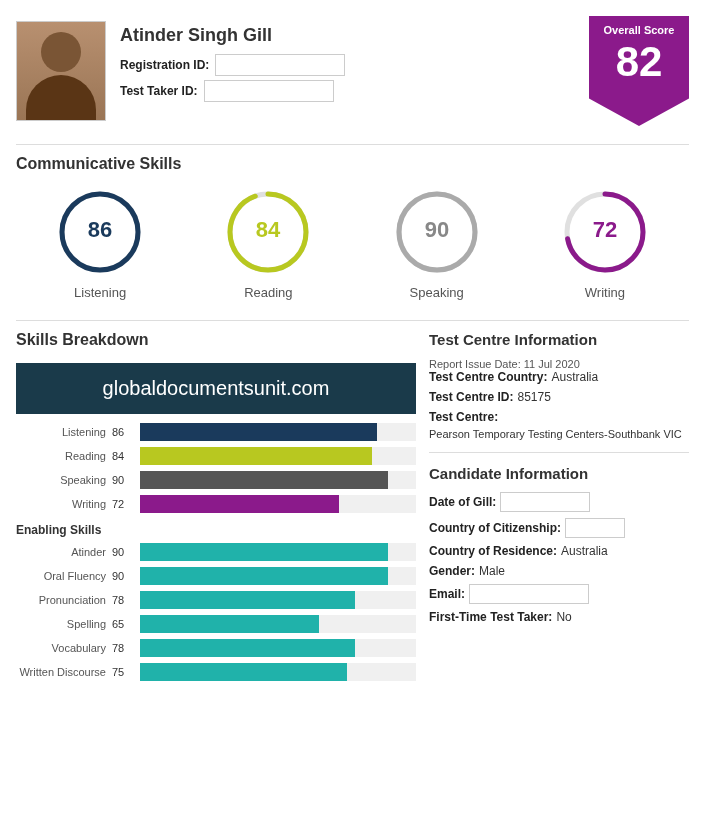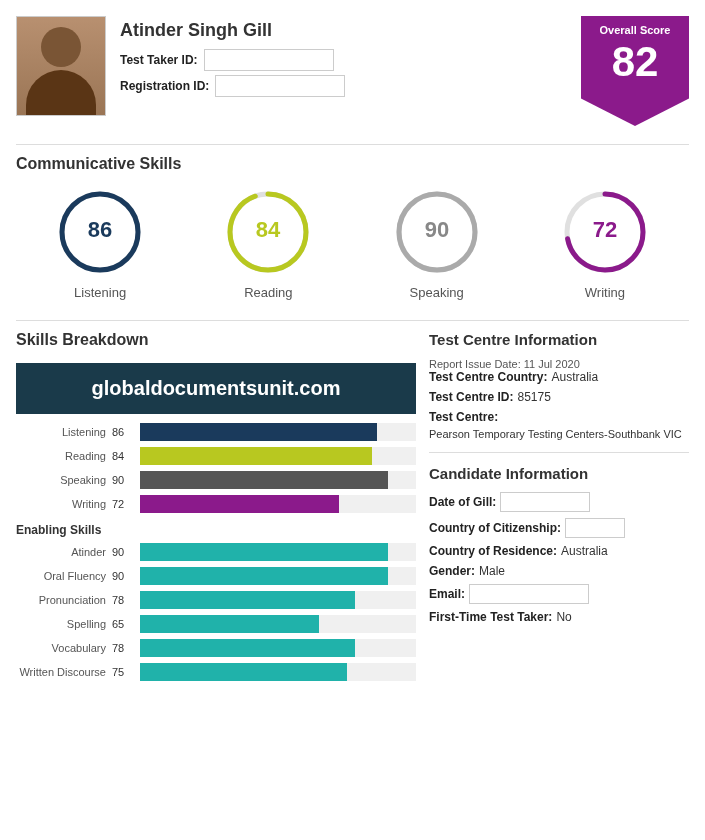--- a/index.html
+++ b/index.html
@@ -9,21 +9,21 @@
       width: 705px;
       min-height: 840px;
       padding: 16px;
       font-size: 13px;
       color: #222;
     }
 
     
     .header {
       display: flex;
-      align-items: flex-start;
+      align-items: center;
       justify-content: space-between;
       margin-bottom: 18px;
       gap: 16px;
     }
     .header-left {
       display: flex;
       align-items: flex-start;
       gap: 14px;
     }
     .avatar {
@@ -95,21 +95,21 @@
       font-size: 12px;
     }
 
     
     .overall-score-badge {
       display: flex;
       flex-direction: column;
       align-items: center;
       background: #8b1a8b;
       clip-path: polygon(0 0, 100% 0, 100% 75%, 50% 100%, 0 75%);
-      width: 108px;
+      width: 100px;
       height: 110px;
       padding-top: 8px;
       color: white;
     }
     .overall-label {
       font-size: 11px;
       font-weight: bold;
       text-align: center;
       line-height: 1.2;
       margin-bottom: 4px;
@@ -280,25 +280,25 @@
 <body>
 
 <div class="header">
   <div class="header-left">
     <div class="avatar">
       <div class="avatar-inner"></div>
     </div>
     <div class="header-info">
       <div class="candidate-name">Atinder Singh Gill</div>
       <div class="id-row">
+        <span>Registration ID:</span>
+        <input class="id-input" type="text" style="">
+      </div>
+      <div class="id-row">
         <span>Test Taker ID:</span>
-        <input class="id-input" type="text" style="">
-      </div>
-      <div class="id-row">
-        <span>Registration ID:</span>
         <input class="id-input" type="text" style="">
       </div>
     </div>
   </div>
   <div class="overall-score-badge">
     <div class="overall-label">Overall Score</div>
     <div class="overall-number">82</div>
   </div>
 </div>
 
@@ -348,21 +348,21 @@
 </div>
 
 <hr class="divider">
 
 <div class="bottom-section">
 
   <div class="left-col">
     <div class="section-title">Skills Breakdown</div>
 
     <div style="position:relative; overflow:hidden;">
-      <div style="position:absolute; top:0; left:0; right:0; background:#1a3a4a; color:white; font-size:20px; font-weight:bold; padding:14px 10px; text-align:center; z-index:5;">
+      <div style="position:absolute; top:0; left:0; right:0; background:#1a3a4a; color:white; font-size:20px; font-weight:normal; padding:14px 10px; text-align:center; z-index:5;">
         <span>globaldocumentsunit.com</span>
       </div>
       <div style="height:52px;"></div>
     </div>
 
     <div style="margin-top: 8px;">
       <div class="bar-row">
         <span class="bar-label">Listening</span>
         <span class="bar-value">86</span>
         <div class="bar-container">

